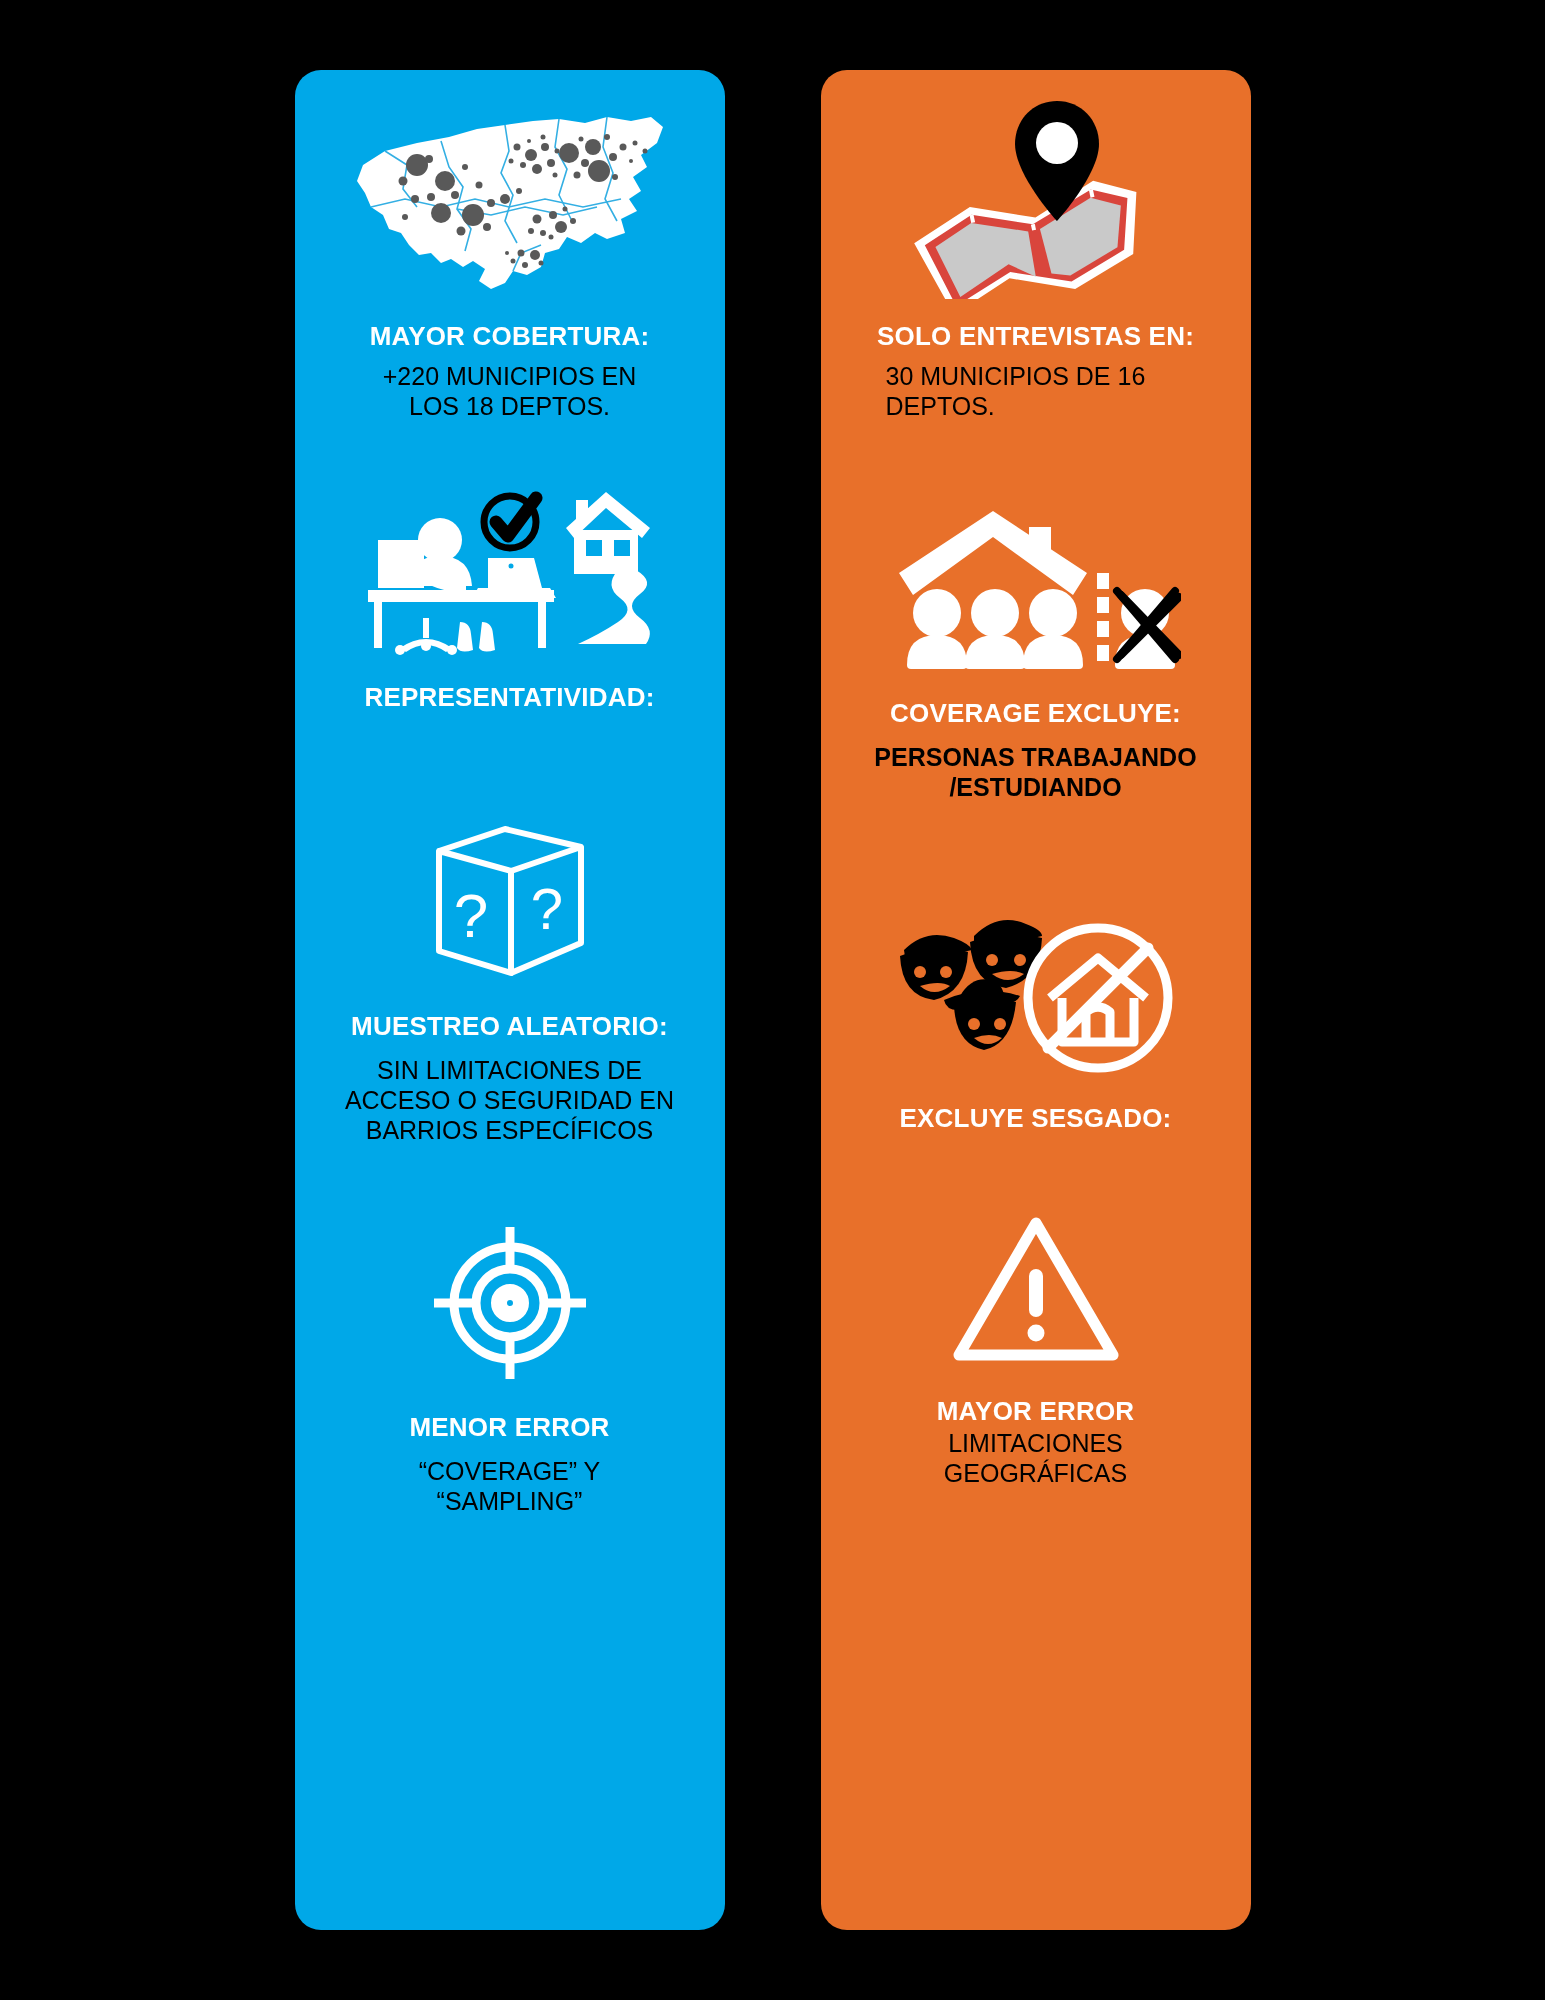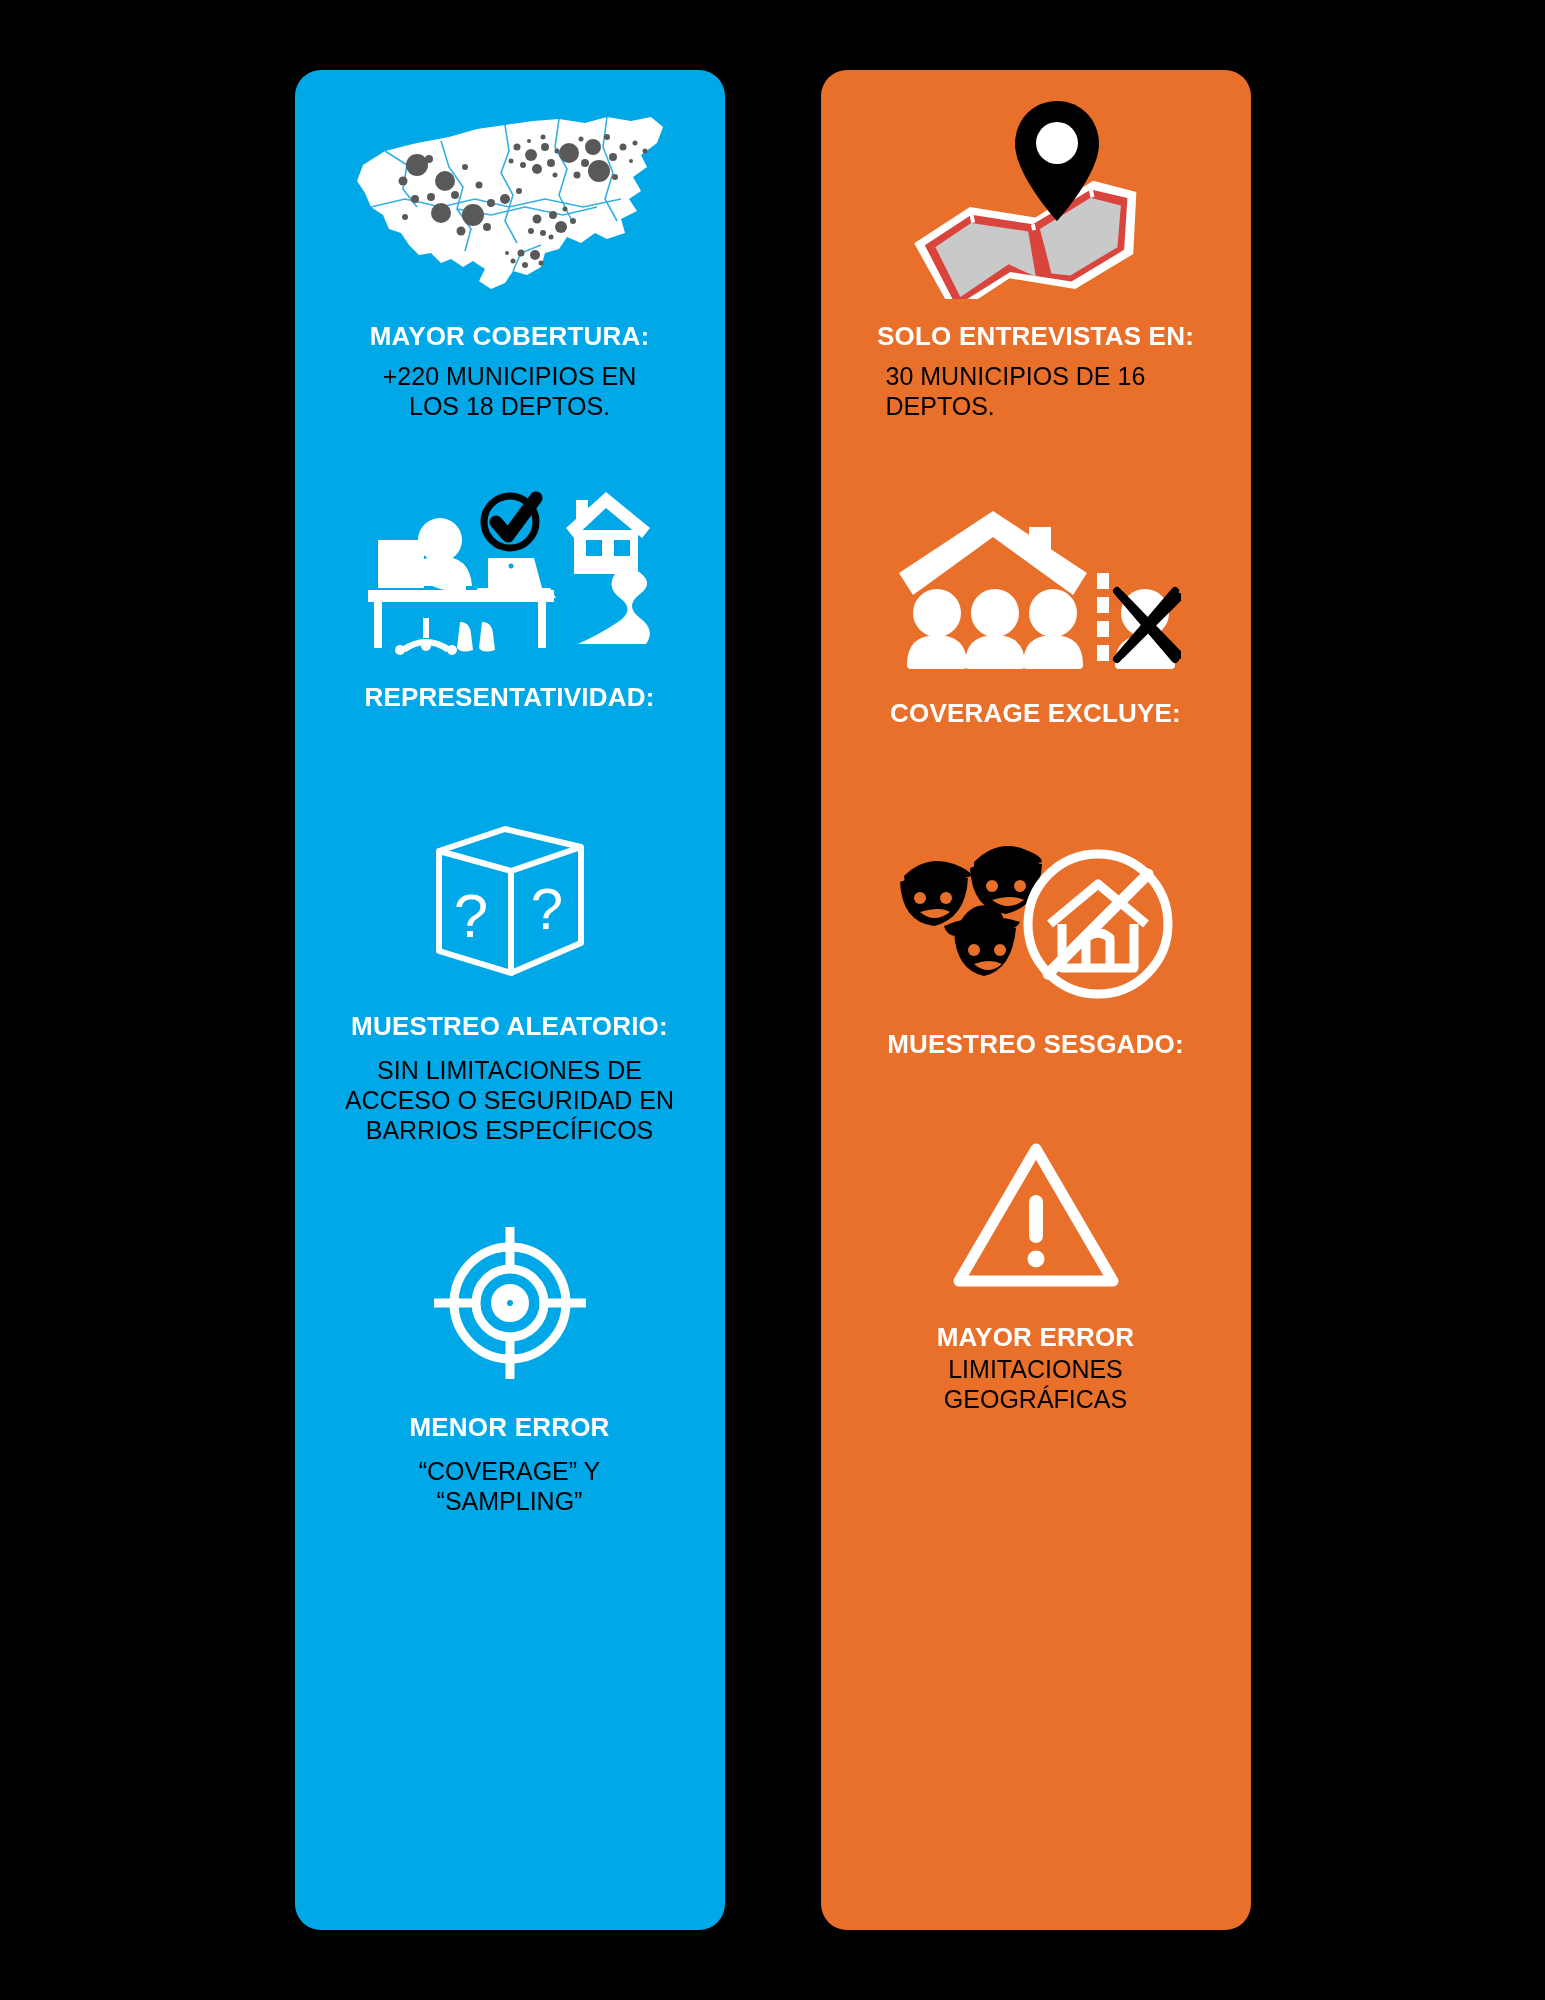--- a/index.html
+++ b/index.html
@@ -348,20 +348,22 @@
 
           <g stroke="#000000" stroke-width="8" stroke-linecap="round" fill="none">
             <path d="M226 84 L284 152"></path>
             <path d="M230 88 L288 148"></path>
             <path d="M284 84 L226 152"></path>
             <path d="M288 90 L230 148"></path>
           </g>
         </svg>
       </div>
       <div class="block-title">COVERAGE EXCLUYE:</div>
+      <div class="block-body bold">PERSONAS TRABAJANDO
+/ESTUDIANDO</div>
     </div>
 
     <div class="block o3">
       <div class="icon-wrap">
         <svg width="280" height="160" viewBox="0 0 280 160">
 
           <g fill="#000000">
 
             <g transform="translate(2,18)">
               <path d="M6 18 q22 -22 50 -12 q16 6 18 12 l-66 14 z"></path>
@@ -394,21 +396,21 @@
             <g fill="none" stroke="#FFFFFF" stroke-width="9" stroke-linejoin="round">
               <path d="M26 74 L74 34 L122 74"></path>
               <path d="M38 74 L38 118 L110 118 L110 74"></path>
               <path d="M62 118 L62 88 q12 -10 24 0 L86 118"></path>
             </g>
             <line x1="24" y1="124" x2="124" y2="24" stroke="#FFFFFF" stroke-width="11" stroke-linecap="round"></line>
             <line x1="24" y1="124" x2="124" y2="24" stroke="#E8702A" stroke-width="4" stroke-linecap="round" opacity="0"></line>
           </g>
         </svg>
       </div>
-      <div class="block-title">MUESTREO SESGADO:</div>
+      <div class="block-title">EXCLUYE SESGADO:</div>
     </div>
 
     <div class="block o4">
       <div class="icon-wrap">
         <svg width="170" height="152" viewBox="0 0 170 152">
           <path d="M85 10 L162 142 L8 142 Z" fill="none" stroke="#FFFFFF" stroke-width="11" stroke-linejoin="round"></path>
           <rect x="78" y="56" width="14" height="48" rx="7" fill="#FFFFFF"></rect>
           <circle cx="85" cy="120" r="8.5" fill="#FFFFFF"></circle>
         </svg>
       </div>

